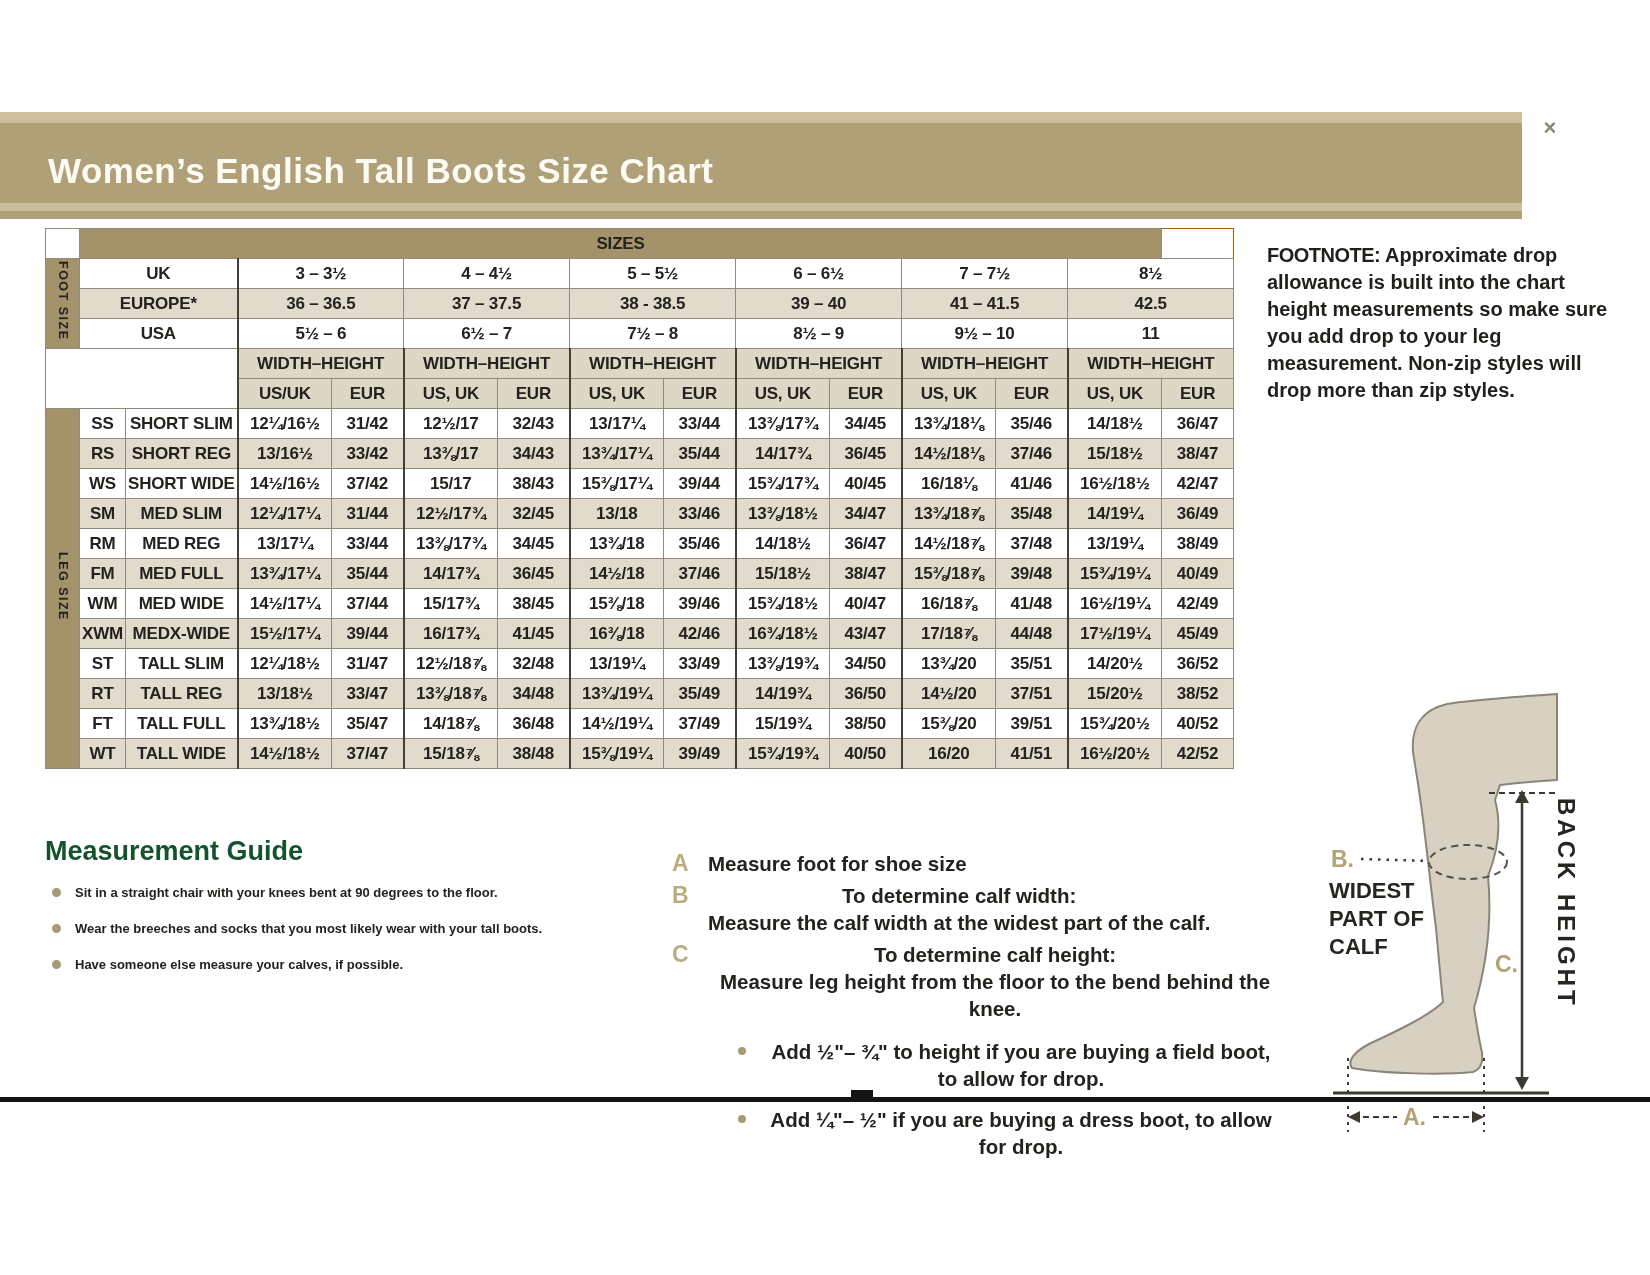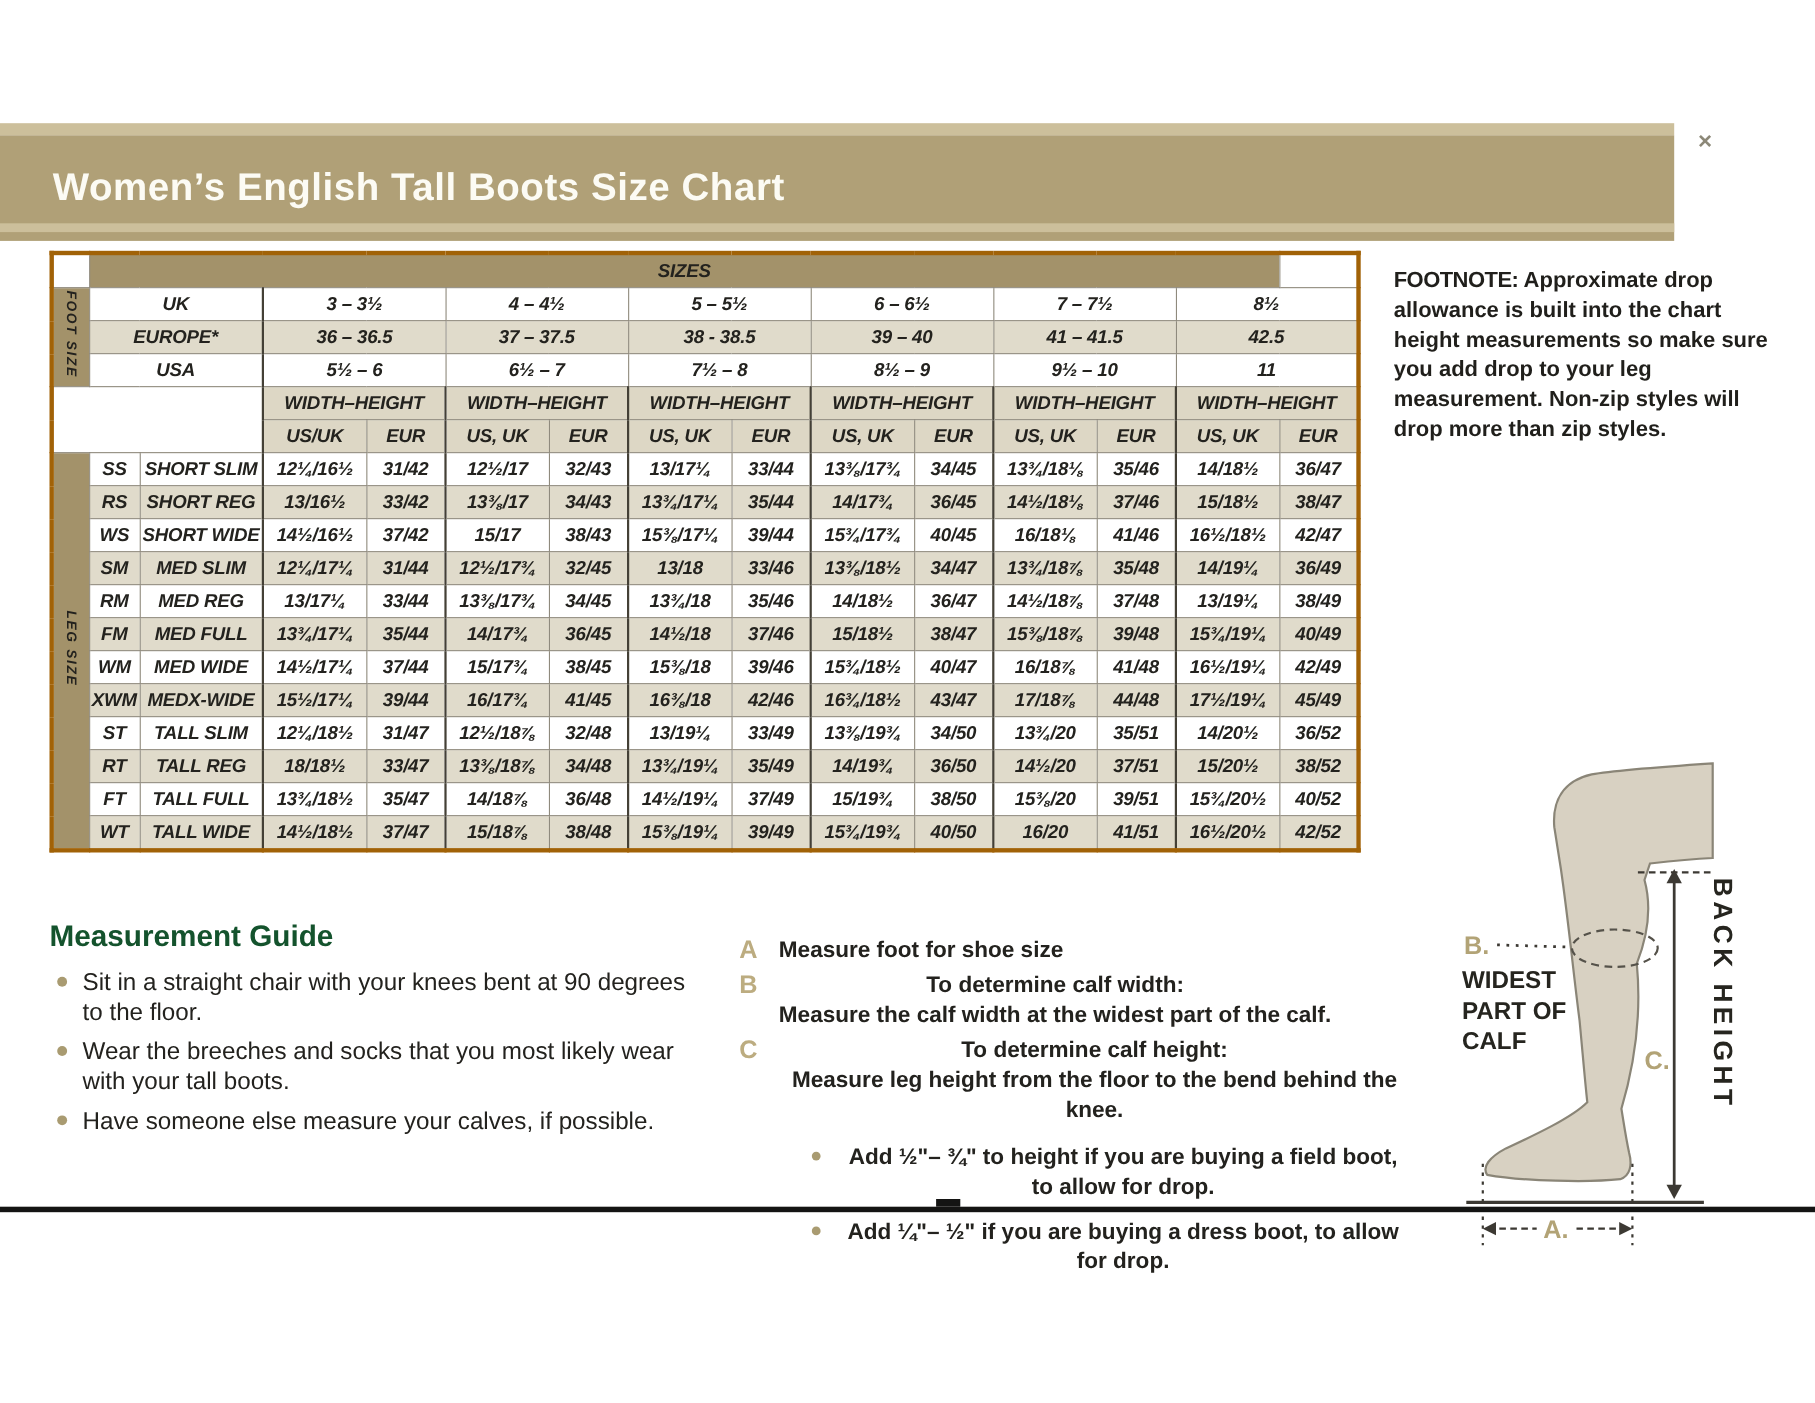--- a/index.html
+++ b/index.html
@@ -10,21 +10,21 @@
   .bar-edge-top{position:absolute;left:0;top:112px;width:1522px;height:11px;background:#ccbf9b;}
   .title-bar{position:absolute;left:0;top:123px;width:1522px;height:96px;background:#b0a077;
              display:flex;align-items:center;}
   .title-bar h1{margin:0 0 0 48px;font-size:35px;font-weight:700;color:#fcfbf4;letter-spacing:.5px;}
   .bar-edge-bot{position:absolute;left:0;top:203px;width:1522px;height:8px;background:#ccbf9b;}
   .close-btn{position:absolute;left:1536px;top:114px;width:28px;height:28px;color:#8c8878;
              font-size:22px;font-weight:700;line-height:28px;text-align:center;cursor:pointer;}
 
   
   table.chart{position:absolute;left:45px;top:228px;border-collapse:collapse;table-layout:fixed;
-              border:4px solid #a16207;font-style:italic;}
+              border:1px solid #a16207;}
   table.chart td,table.chart th{border:1px solid #8f8a7d;height:29px;padding:0 2px;text-align:center;
               font-weight:700;font-size:17px;letter-spacing:-0.2px;color:#23221e;overflow:hidden;white-space:nowrap;}
   td.corner{border:0;background:#fff;}
   th.sizes{background:#a3926a;color:#f7f4e9;font-size:14.5px;letter-spacing:2.5px;border:2px solid #444036;}
   th.vlab{background:#a3926a;color:#f7f4e9;border:2px solid #444036;padding:0;}
   th.vlab span{writing-mode:vertical-rl;font-size:12.5px;letter-spacing:1.5px;line-height:1;display:inline-block;}
   td.rlab{text-align:left;padding-left:9px;font-size:13.5px;letter-spacing:0;}
   td.blank{background:#fff;border:2px solid #444036;}
   th.wh{background:#ddd7c5;font-size:15px;border:2px solid #444036;letter-spacing:0;}
   th.sub{background:#ddd7c5;font-size:15px;border:1px solid #444036;}
@@ -37,21 +37,21 @@
 
   
   .footnote{position:absolute;left:1267px;top:222px;width:352px;font-size:20px;line-height:27px;
             font-weight:700;color:#201f1b;}
   .footnote b{letter-spacing:-0.5px;}
 
   
   .guide{position:absolute;left:45px;top:836px;width:600px;}
   .guide h2{margin:0 0 12px 0;font-size:27px;font-weight:700;color:#14532d;letter-spacing:0;}
   .guide ul{list-style:none;margin:0;padding:0;}
-  .guide li{position:relative;padding-left:30px;font-size:22px;line-height:27px;font-weight:400;margin-bottom:9px;}
+  .guide li{position:relative;padding-left:30px;font-size:13px;line-height:27px;font-weight:700;margin-bottom:9px;}
   .guide li::before{content:"";position:absolute;left:7px;top:9px;width:9px;height:9px;border-radius:50%;background:#a99b71;}
 
   
   .steps{position:absolute;left:672px;top:850px;width:610px;}
   .step{display:flex;margin-bottom:5px;}
   .letter{flex:none;width:36px;font-size:23px;font-weight:700;color:#bcac80;line-height:27px;}
   .sbody{font-size:20.5px;line-height:27px;font-weight:700;text-align:center;}
   .sbody p{margin:0;}
   ul.sbul{list-style:none;margin:16px 0 0 24px;padding:0;}
   ul.sbul li{position:relative;padding-left:28px;margin-bottom:14px;}
@@ -291,21 +291,21 @@
           <td class="val g">13⅜/19¾</td>
           <td class="val">34/50</td>
           <td class="val g">13¾/20</td>
           <td class="val">35/51</td>
           <td class="val g">14/20½</td>
           <td class="val">36/52</td>
         </tr>
         <tr class="beige">
           <td class="code">RT</td>
           <td class="nm">TALL REG</td>
-          <td class="val g">18/18½</td>
+          <td class="val g">13/18½</td>
           <td class="val">33/47</td>
           <td class="val g">13⅜/18⅞</td>
           <td class="val">34/48</td>
           <td class="val g">13¾/19¼</td>
           <td class="val">35/49</td>
           <td class="val g">14/19¾</td>
           <td class="val">36/50</td>
           <td class="val g">14½/20</td>
           <td class="val">37/51</td>
           <td class="val g">15/20½</td>

